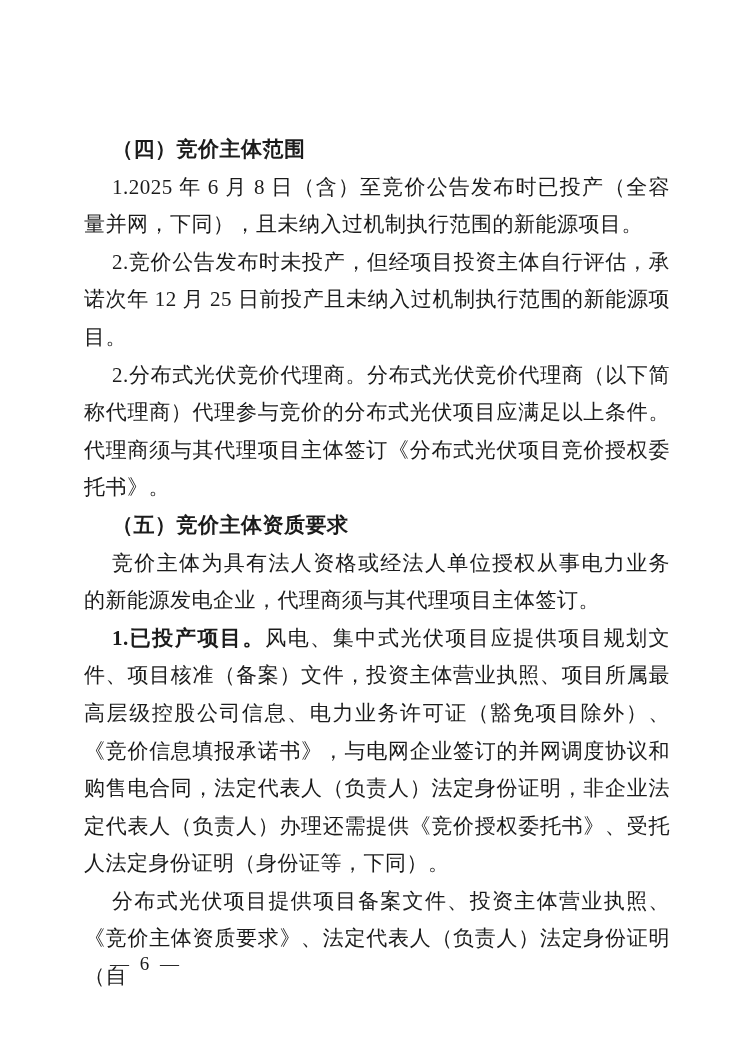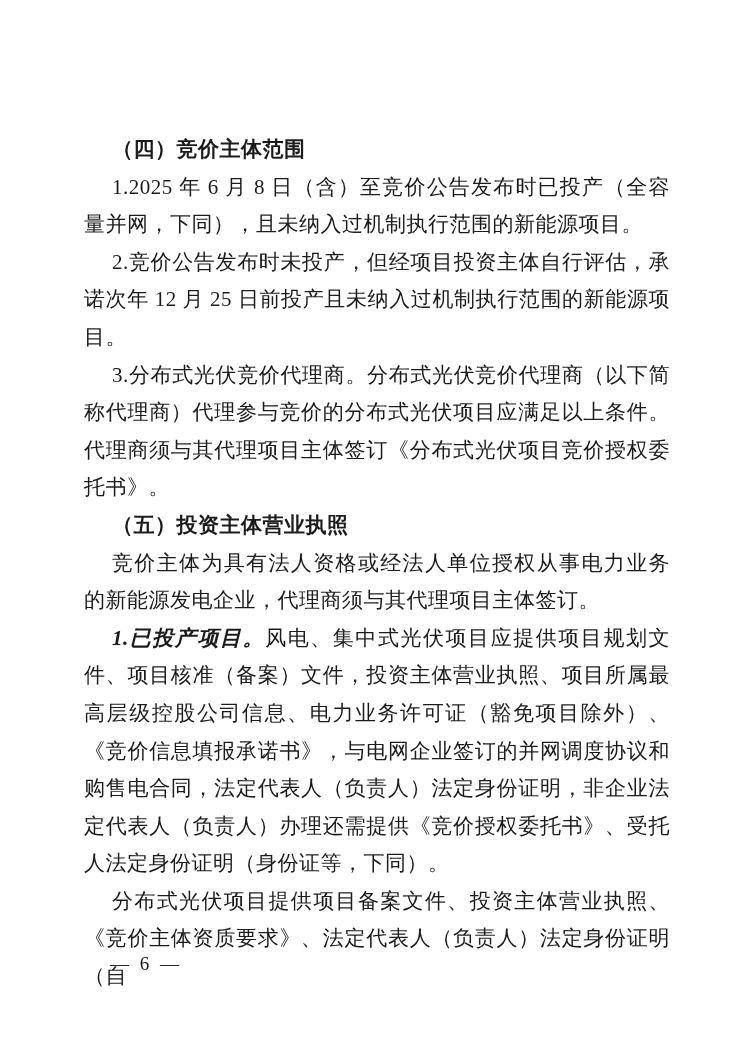--- a/index.html
+++ b/index.html
@@ -39,21 +39,20 @@
     padding: 0;
     text-indent: 28px;
     font-size: 21px;
     font-weight: normal;
   }
   .content h3.heading {
     font-weight: bold;
   }
   .content p .lead {
     font-weight: bold;
-    font-style: italic;
   }
   .page-number {
     position: absolute;
     left: 110px;
     top: 953px;
     font-size: 19px;
     letter-spacing: 3px;
     color: #1b1b1b;
     white-space: nowrap;
   }
@@ -63,23 +62,23 @@
 
 <div class="page">
   <div class="content">
 
     <h3 class="heading">（四）竞价主体范围</h3>
 
     <p>1.2025 年 6 月 8 日（含）至竞价公告发布时已投产（全容量并网，下同），且未纳入过机制执行范围的新能源项目。</p>
 
     <p>2.竞价公告发布时未投产，但经项目投资主体自行评估，承诺次年 12 月 25 日前投产且未纳入过机制执行范围的新能源项目。</p>
 
-    <p>3.分布式光伏竞价代理商。分布式光伏竞价代理商（以下简称代理商）代理参与竞价的分布式光伏项目应满足以上条件。代理商须与其代理项目主体签订《分布式光伏项目竞价授权委托书》。</p>
+    <p>2.分布式光伏竞价代理商。分布式光伏竞价代理商（以下简称代理商）代理参与竞价的分布式光伏项目应满足以上条件。代理商须与其代理项目主体签订《分布式光伏项目竞价授权委托书》。</p>
 
-    <h3 class="heading">（五）投资主体营业执照</h3>
+    <h3 class="heading">（五）竞价主体资质要求</h3>
 
     <p>竞价主体为具有法人资格或经法人单位授权从事电力业务的新能源发电企业，代理商须与其代理项目主体签订。</p>
 
     <p><b class="lead">1.已投产项目。</b><span>风电、集中式光伏项目应提供项目规划文件、项目核准（备案）文件，投资主体营业执照、项目所属最高层级控股公司信息、电力业务许可证（豁免项目除外）、《竞价信息填报承诺书》，与电网企业签订的并网调度协议和购售电合同，法定代表人（负责人）法定身份证明，非企业法定代表人（负责人）办理还需提供《竞价授权委托书》、受托人法定身份证明（身份证等，下同）。</span></p>
 
     <p>分布式光伏项目提供项目备案文件、投资主体营业执照、《竞价主体资质要求》、法定代表人（负责人）法定身份证明（自</p>
 
   </div>
 
   <div class="page-number">— 6 —</div>

